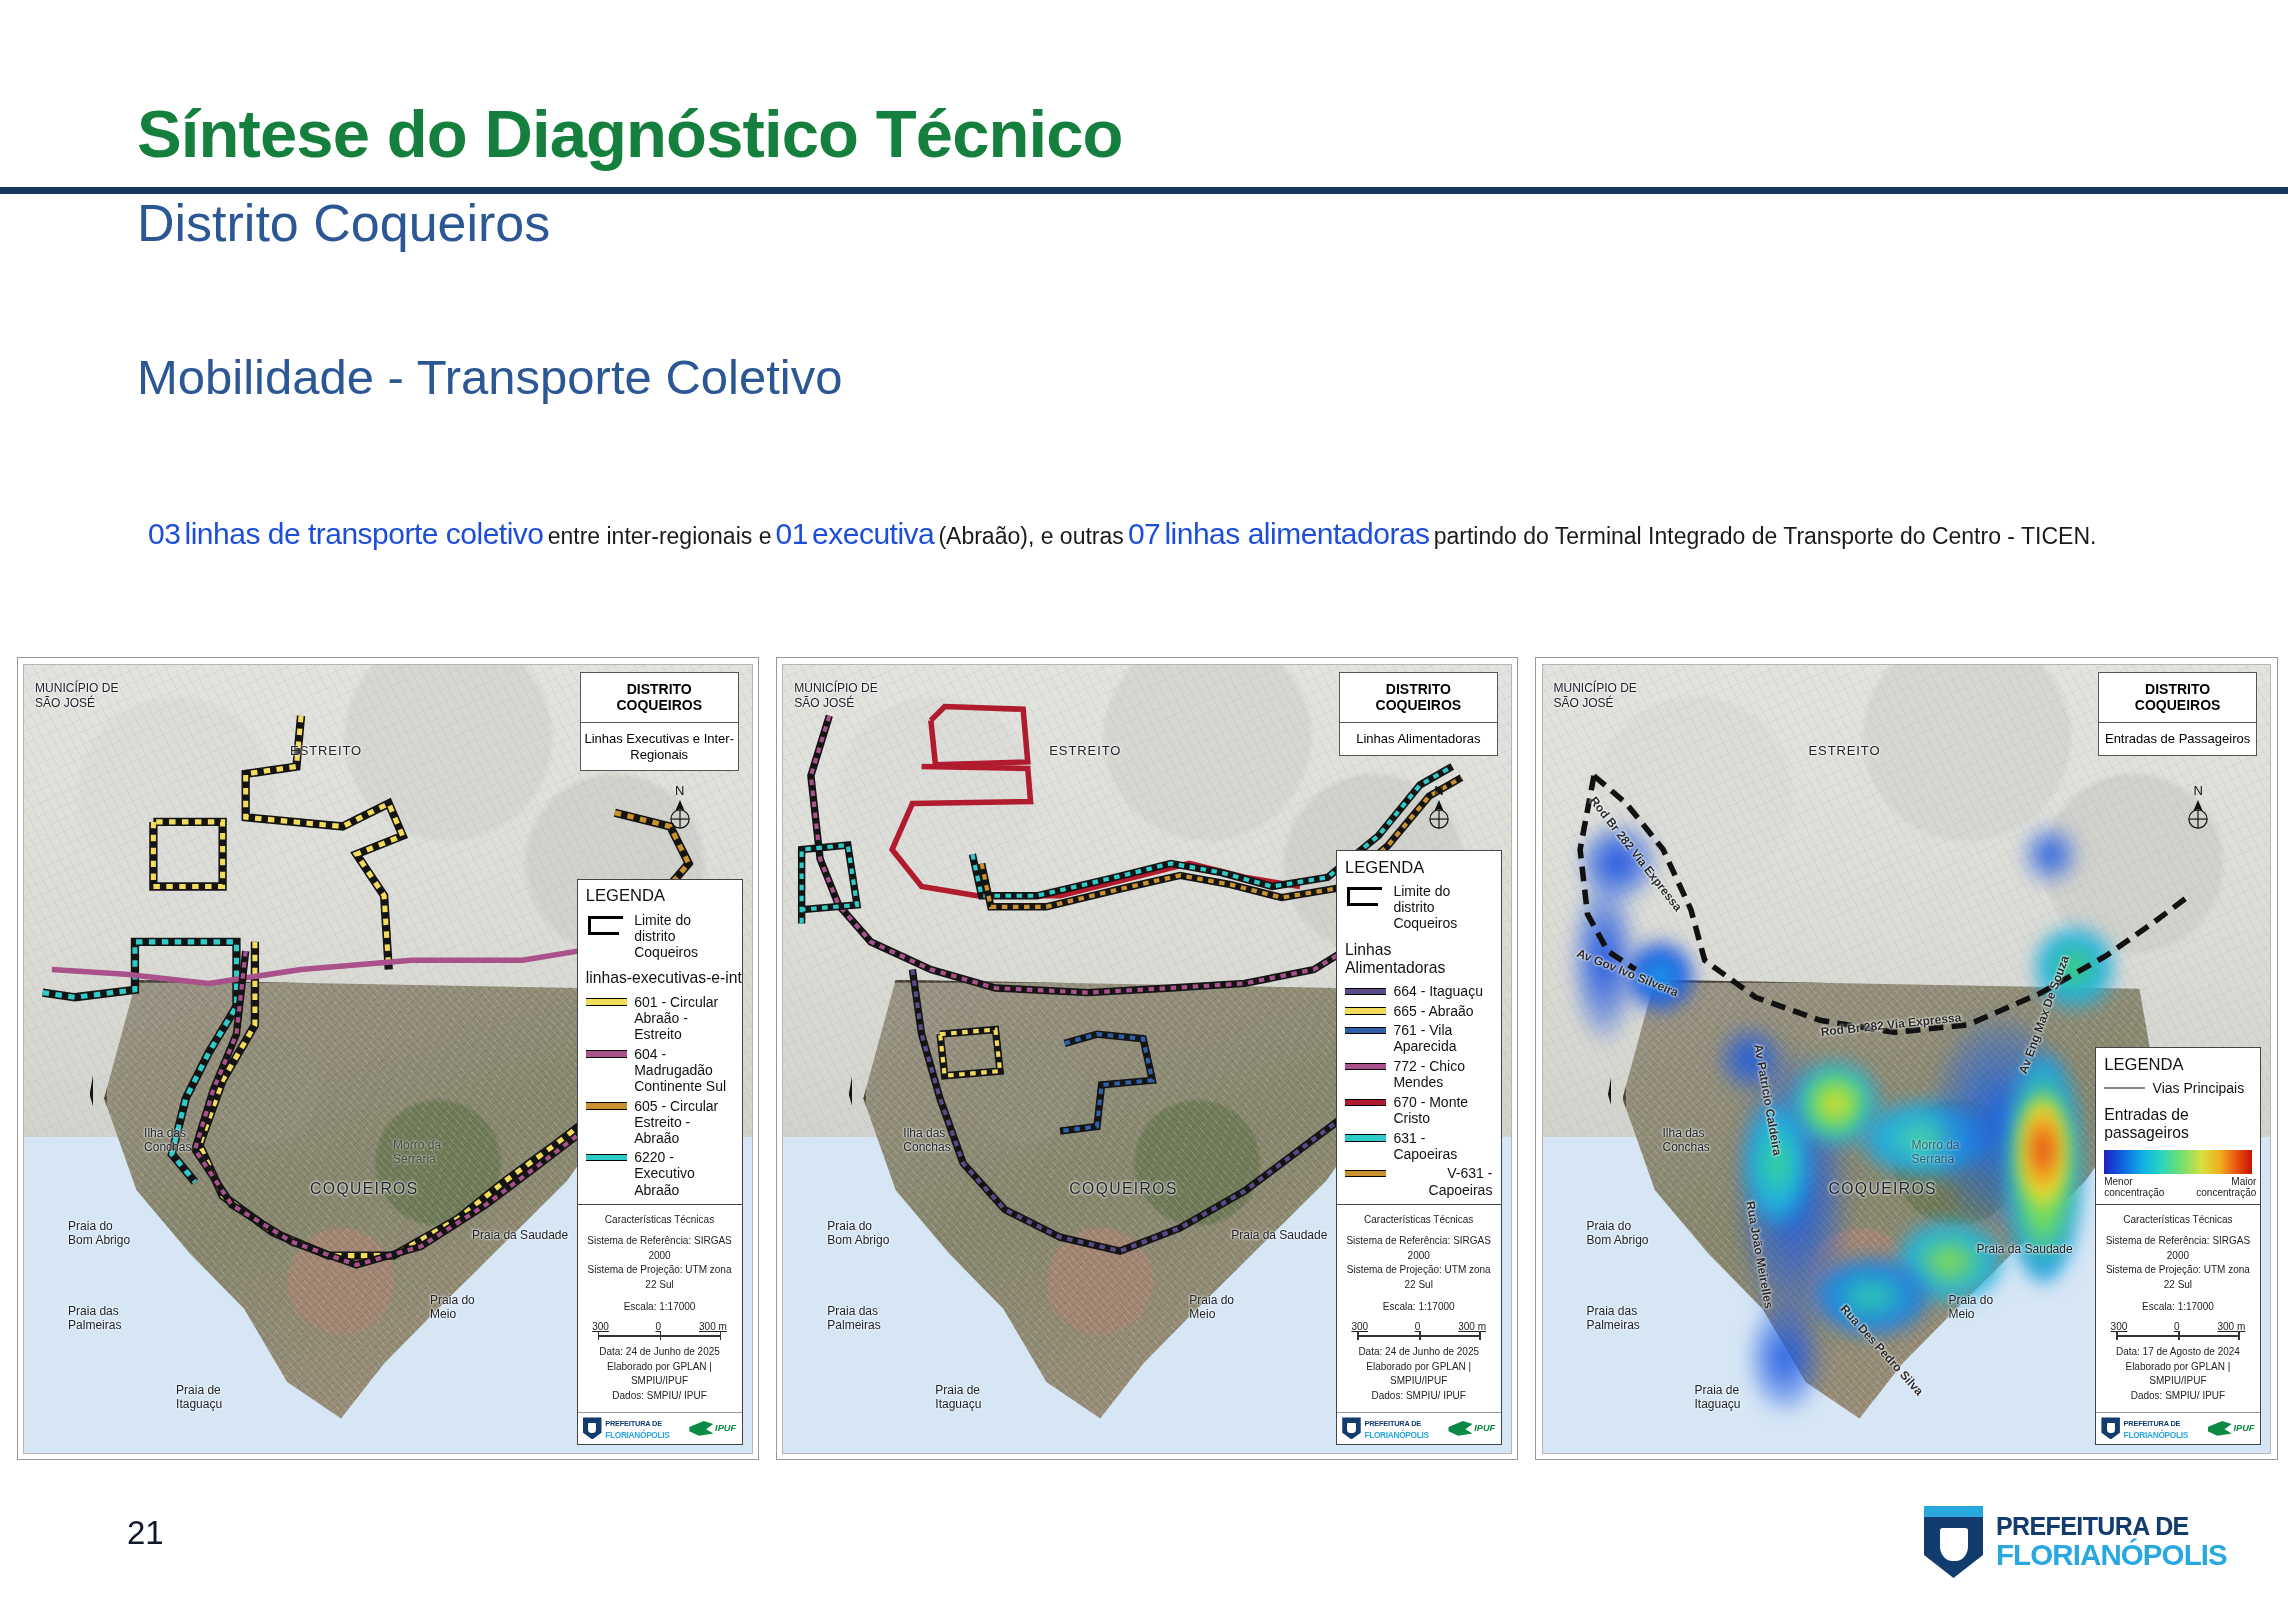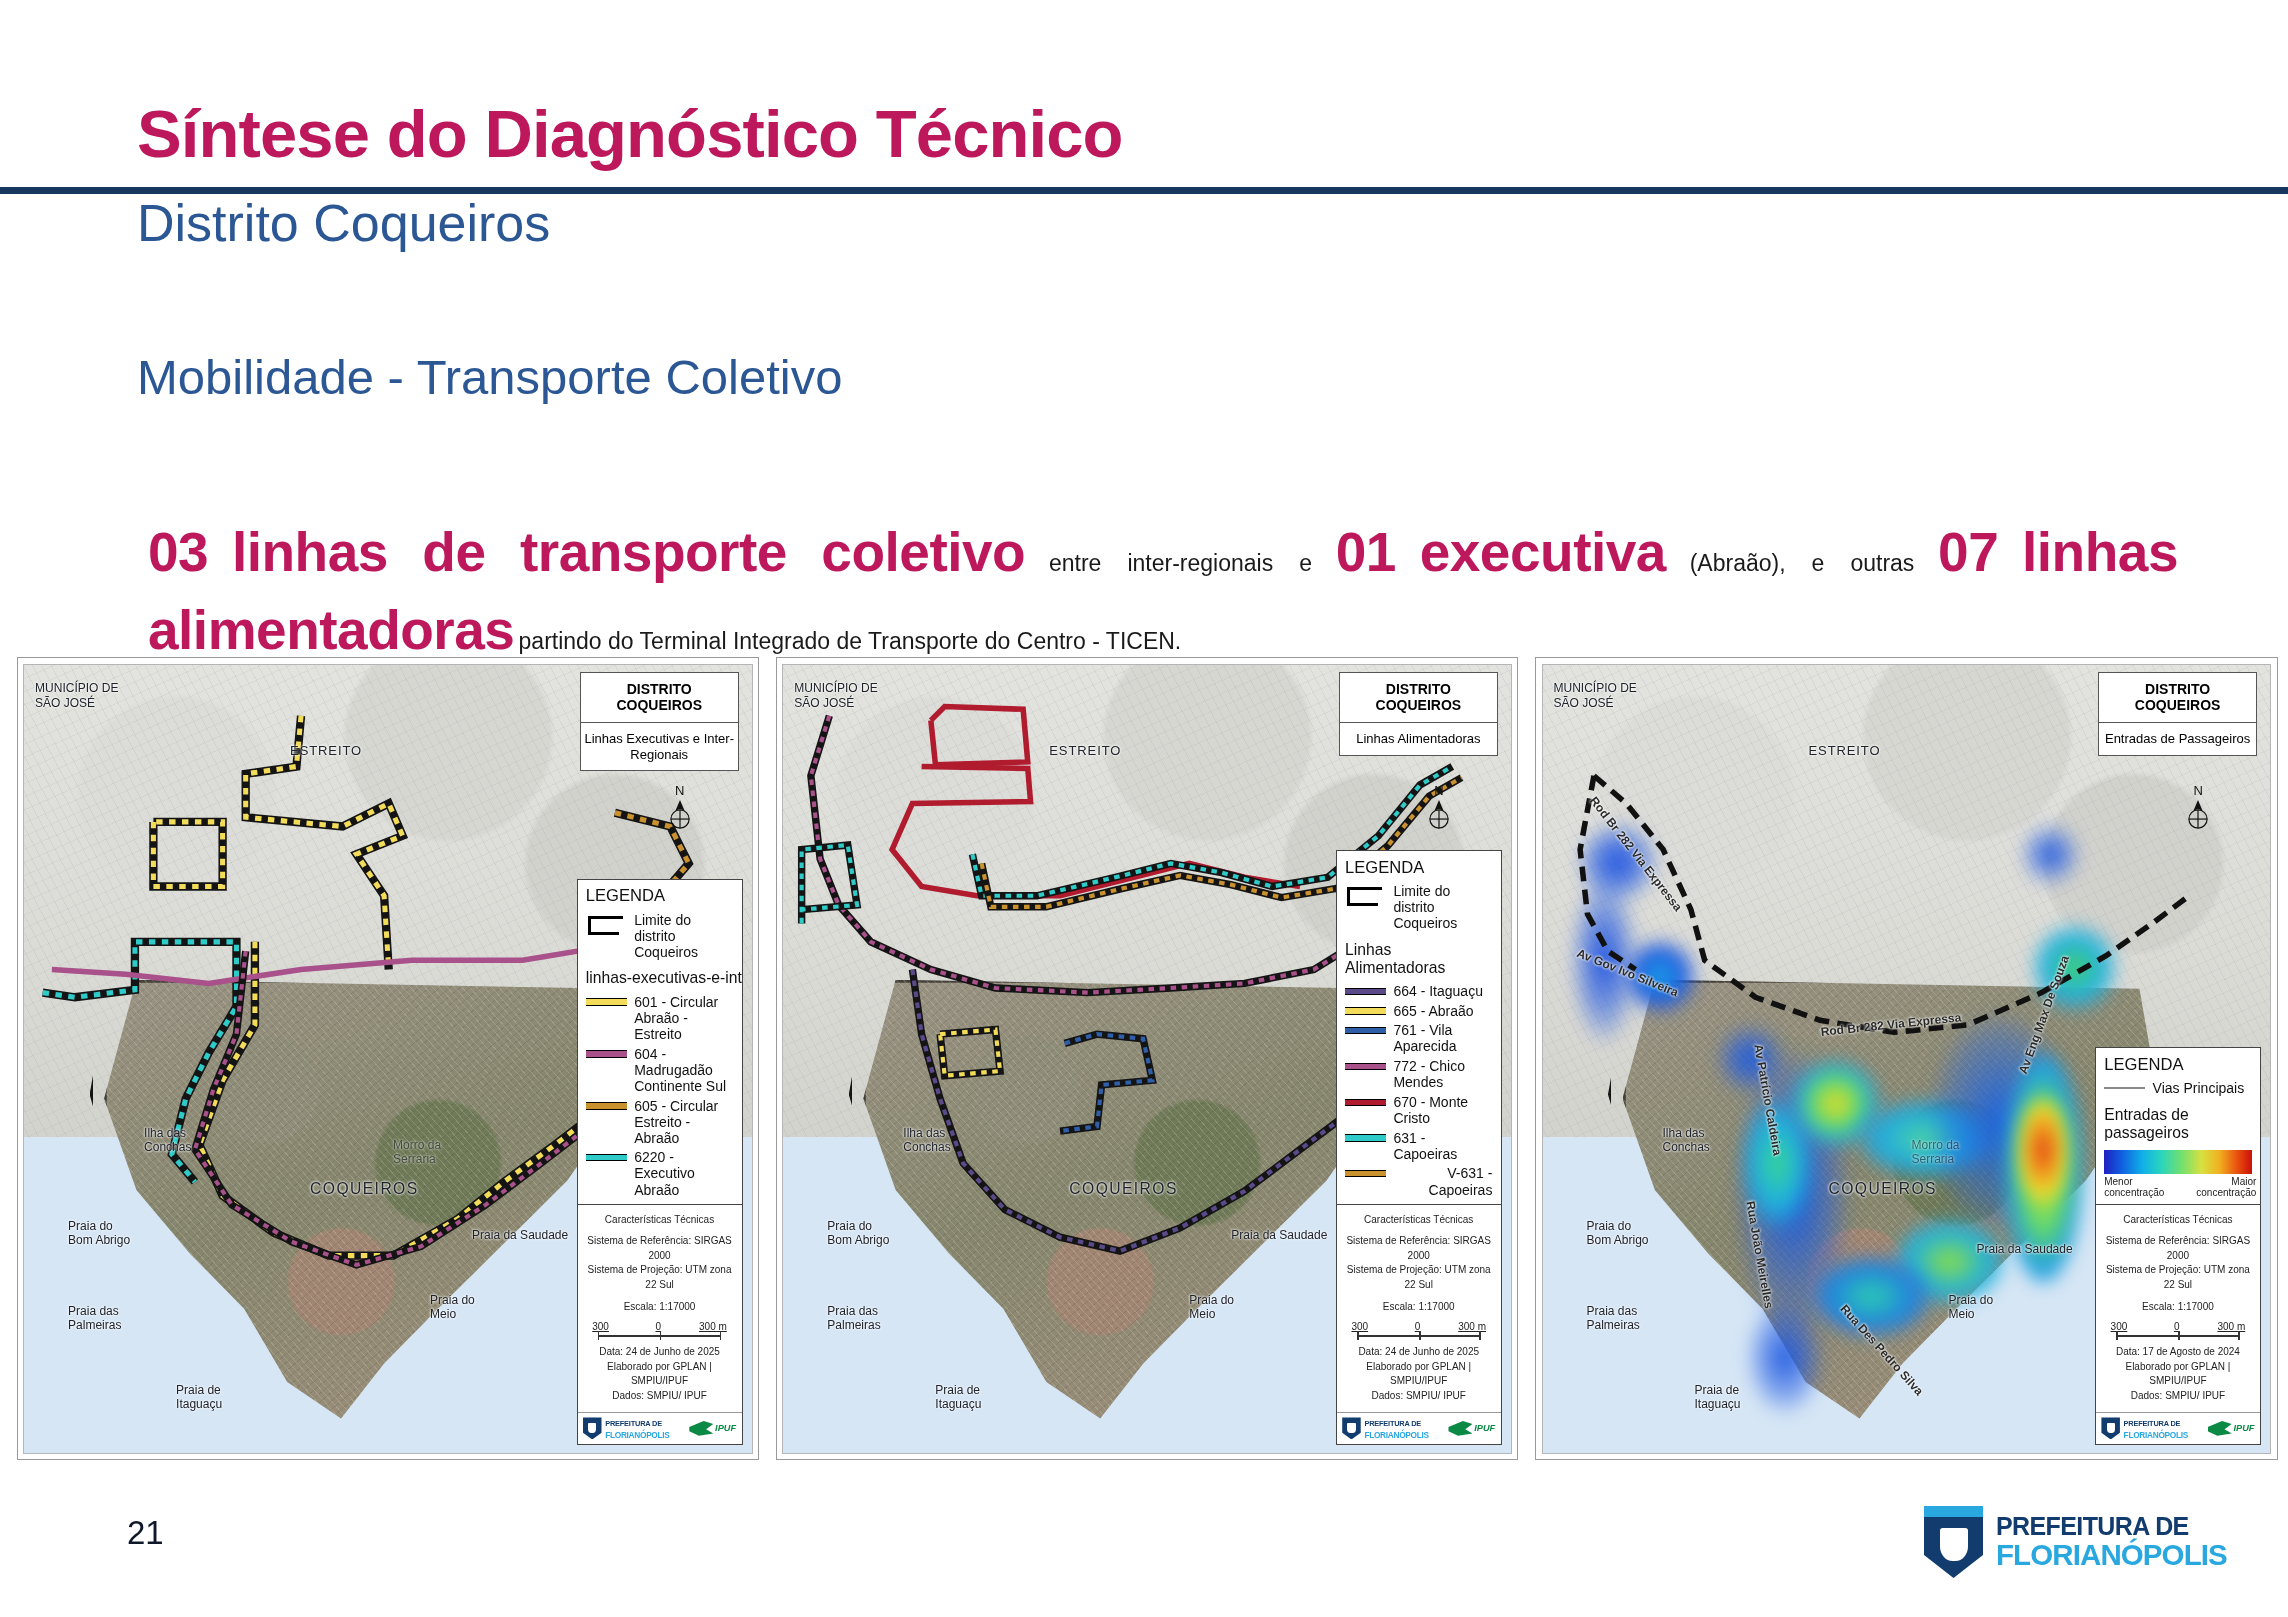--- a/index.html
+++ b/index.html
@@ -8,21 +8,21 @@
     background:#ffffff;
     font-family:"Liberation Sans", sans-serif;
     overflow:hidden;
     position:relative;
   }
 
   
   .hdr{position:absolute;left:0;top:0;width:2289px;height:434px;}
   .hdr-title{
     position:absolute;left:137px;top:100px;
-    font-size:67px;font-weight:bold;color:#be185d;
+    font-size:67px;font-weight:bold;color:#15803d;
     letter-spacing:-0.9px;line-height:1;
     white-space:nowrap;
   }
   .hdr-rule{
     position:absolute;left:0;top:187px;width:2289px;height:6.5px;
     background:#17375E;
   }
   .hdr-sub1{
     position:absolute;left:137px;top:197px;
     font-size:52px;font-weight:300;color:#2C5795;
@@ -38,21 +38,21 @@
     font-size:49px;font-weight:300;color:#2C5795;
     line-height:1;white-space:nowrap;
   }
 
   
   .para{
     position:absolute;left:148px;top:513px;width:2030px;
     text-align:justify;line-height:1.42;
   }
   .big{
-    font-size:55px;font-weight:bold;color:#be185d;
+    font-size:30px;font-weight:normal;color:#1d4ed8;
     letter-spacing:-0.5px;
   }
   .small{
     font-size:23px;font-weight:normal;color:#1a1a1a;
   }
 
   
   .maps{position:absolute;left:16.6px;top:657px;width:2261px;height:803px;
         display:flex;gap:16.6px;}
   .panel{

